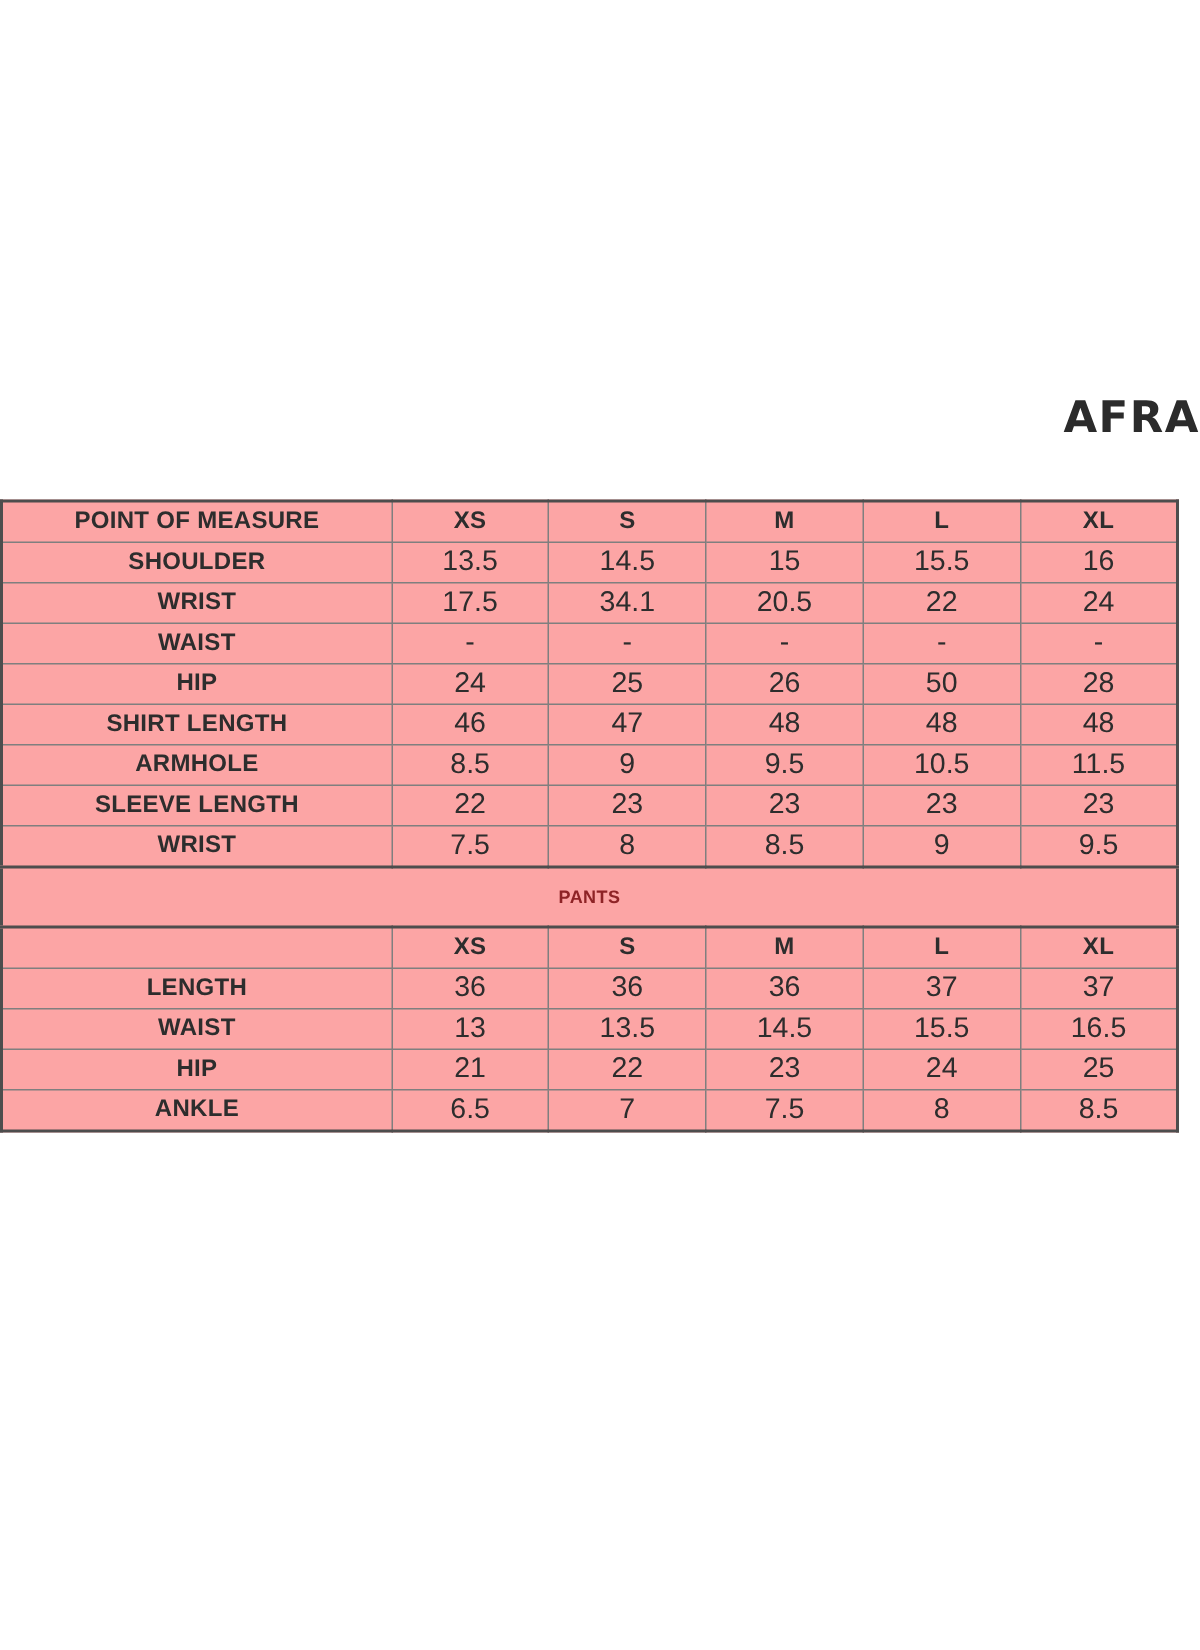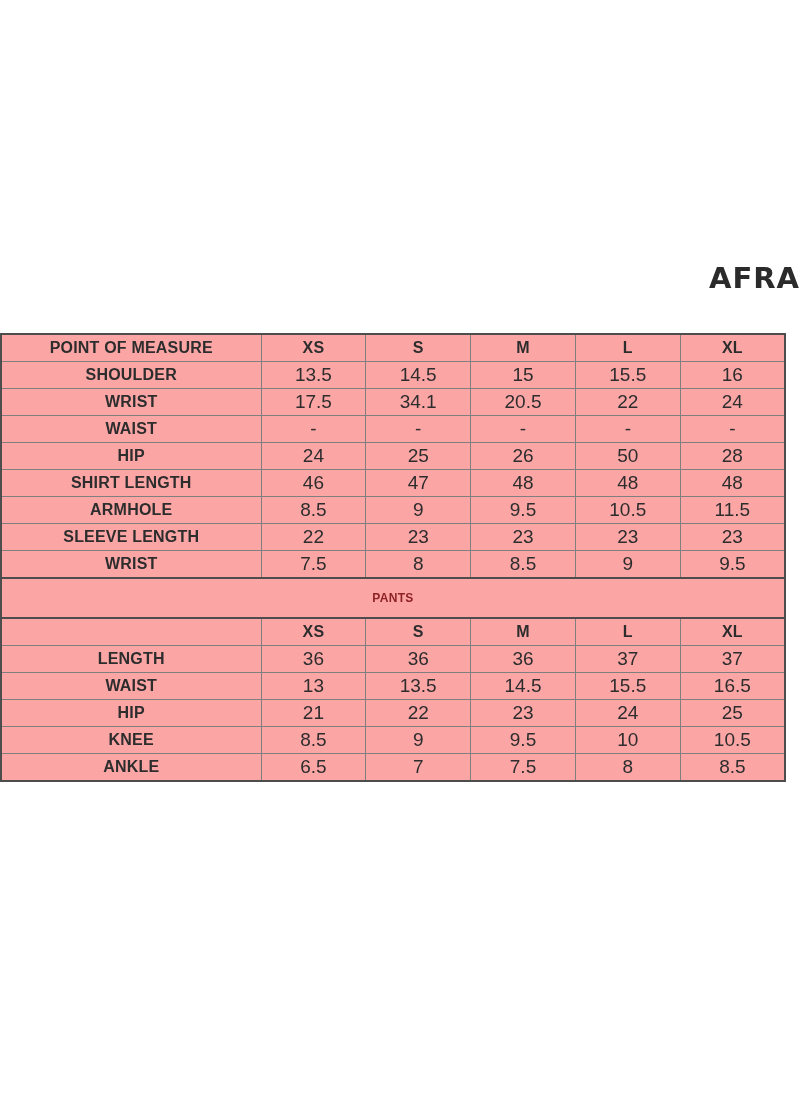--- a/index.html
+++ b/index.html
@@ -194,28 +194,20 @@
         </tr>
         <tr>
           <th class="lbl">HIP</th>
           <td class="val">21</td>
           <td class="val">22</td>
           <td class="val">23</td>
           <td class="val">24</td>
           <td class="val">25</td>
         </tr>
         <tr>
-          <th class="lbl">KNEE</th>
-          <td class="val">8.5</td>
-          <td class="val">9</td>
-          <td class="val">9.5</td>
-          <td class="val">10</td>
-          <td class="val">10.5</td>
-        </tr>
-        <tr>
           <th class="lbl">ANKLE</th>
           <td class="val">6.5</td>
           <td class="val">7</td>
           <td class="val">7.5</td>
           <td class="val">8</td>
           <td class="val">8.5</td>
         </tr>
       </tbody>
   </table>
 </div>

